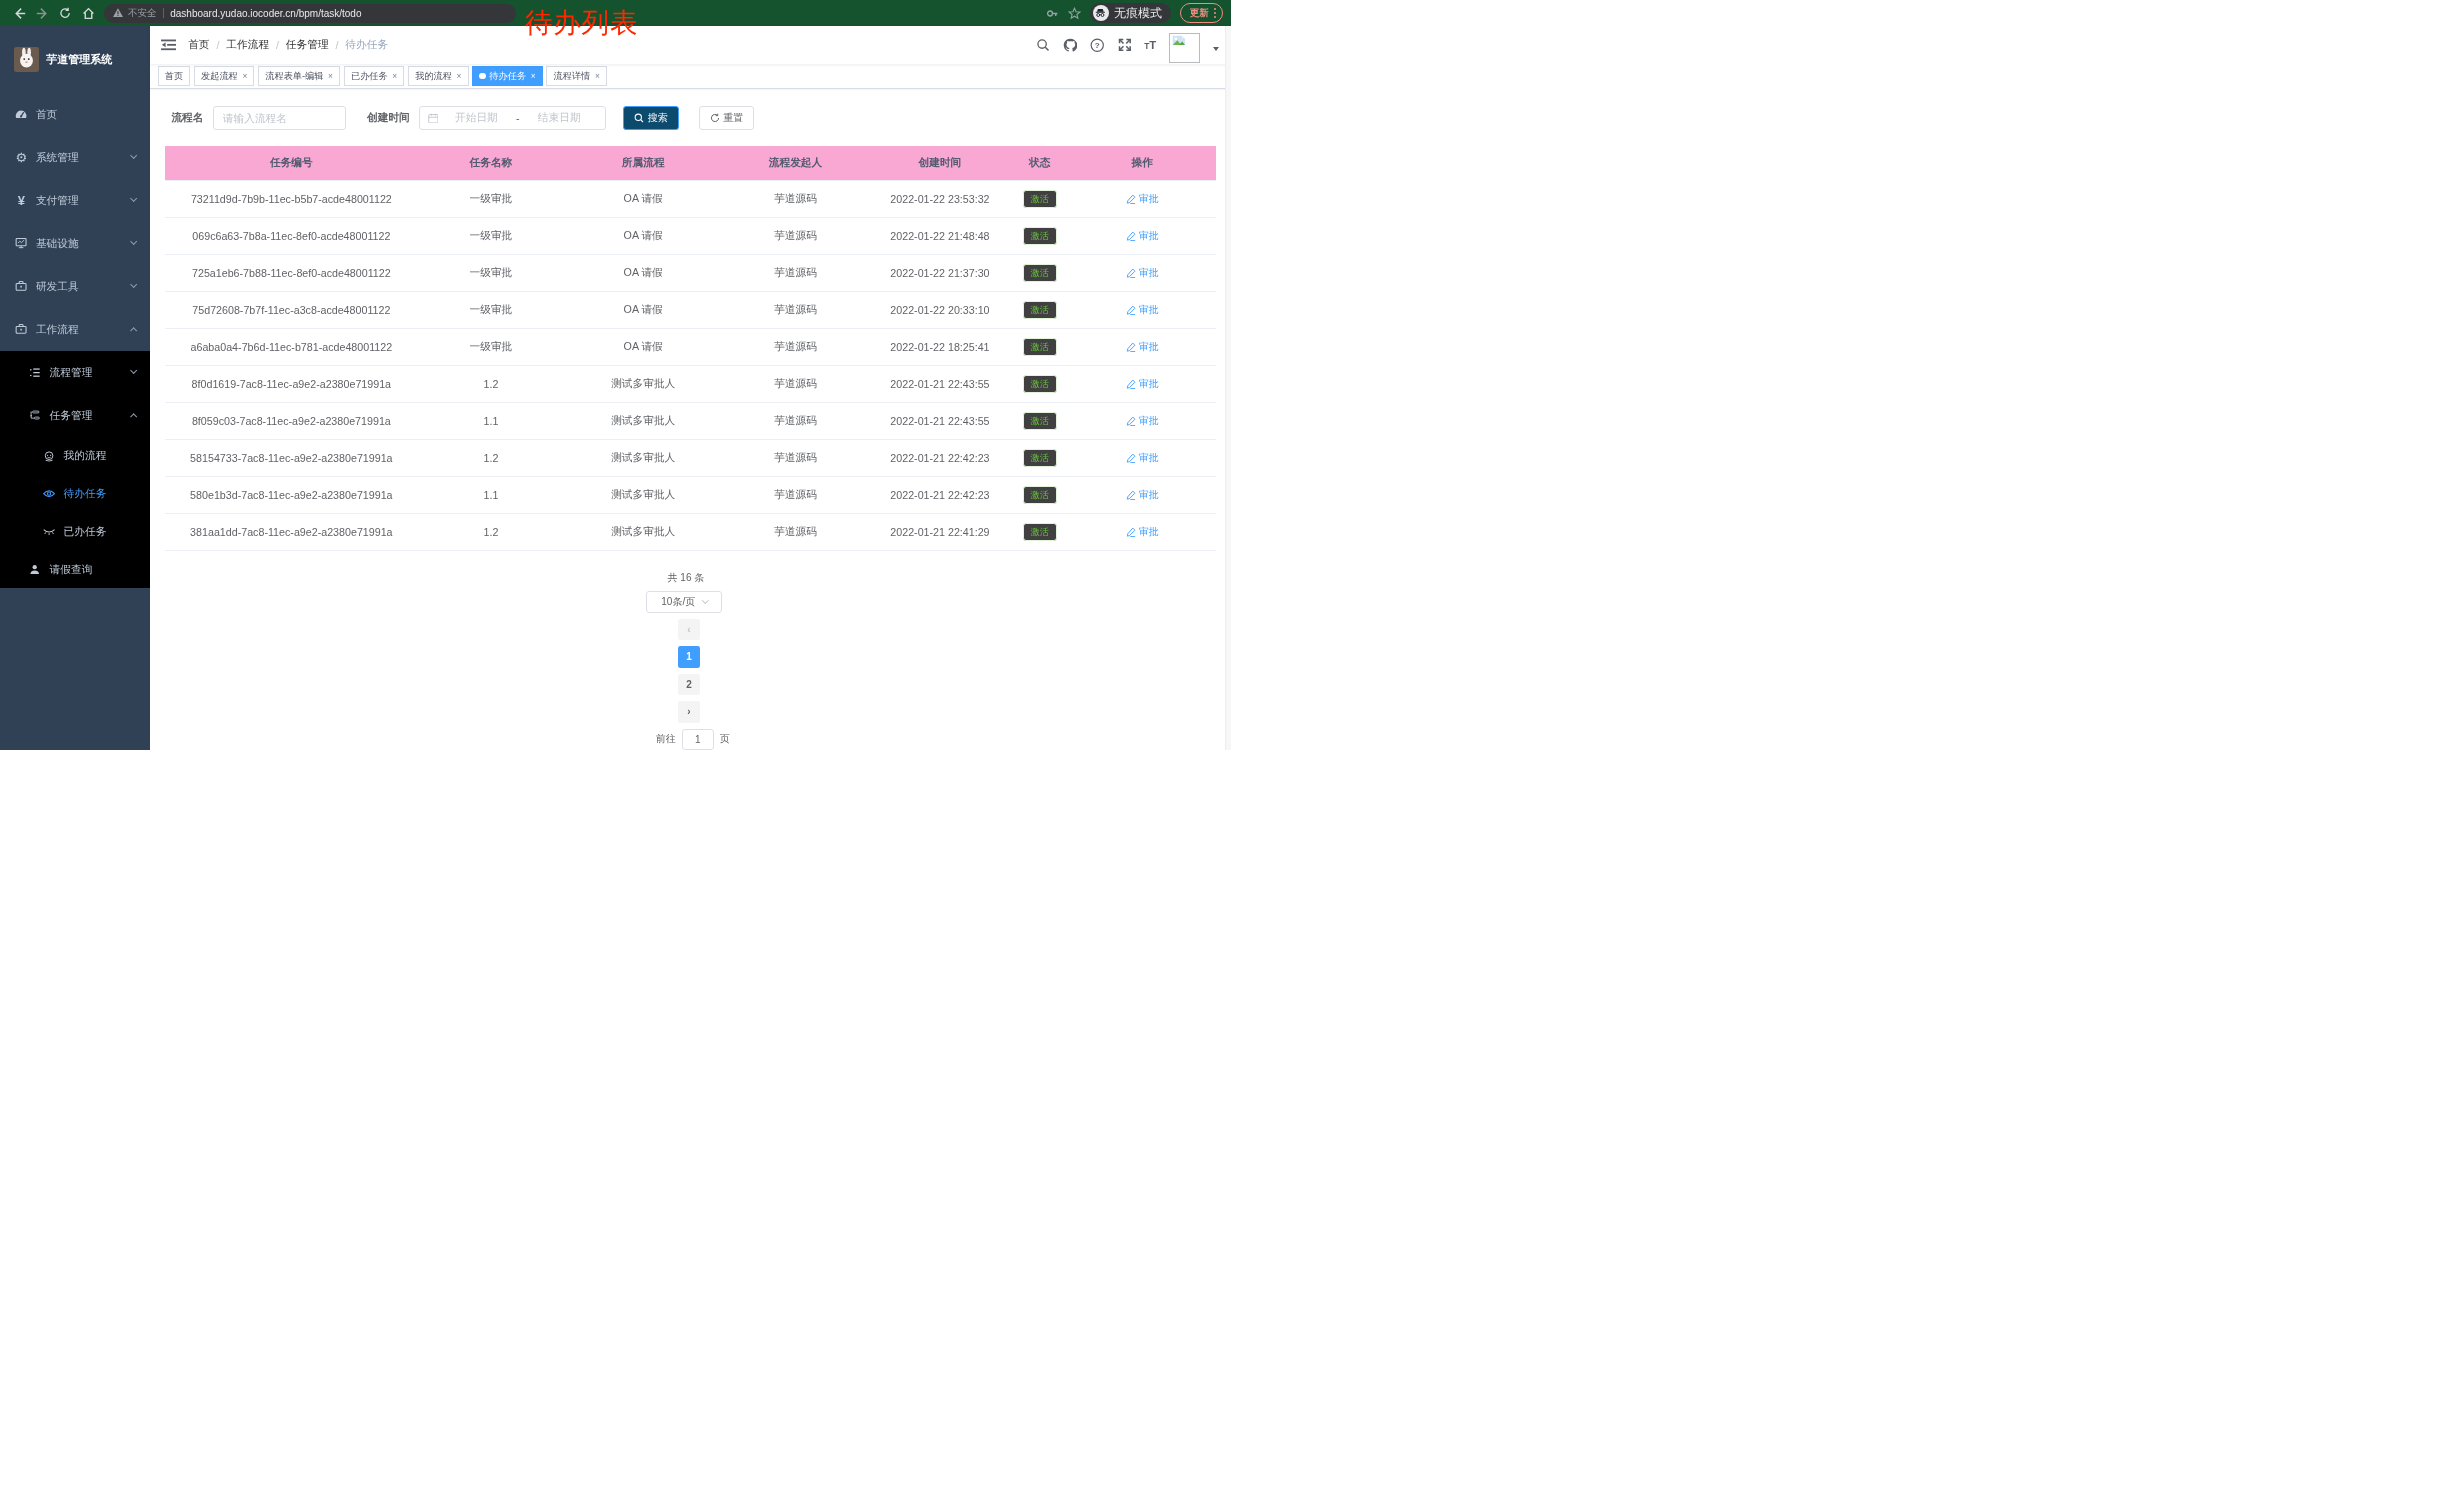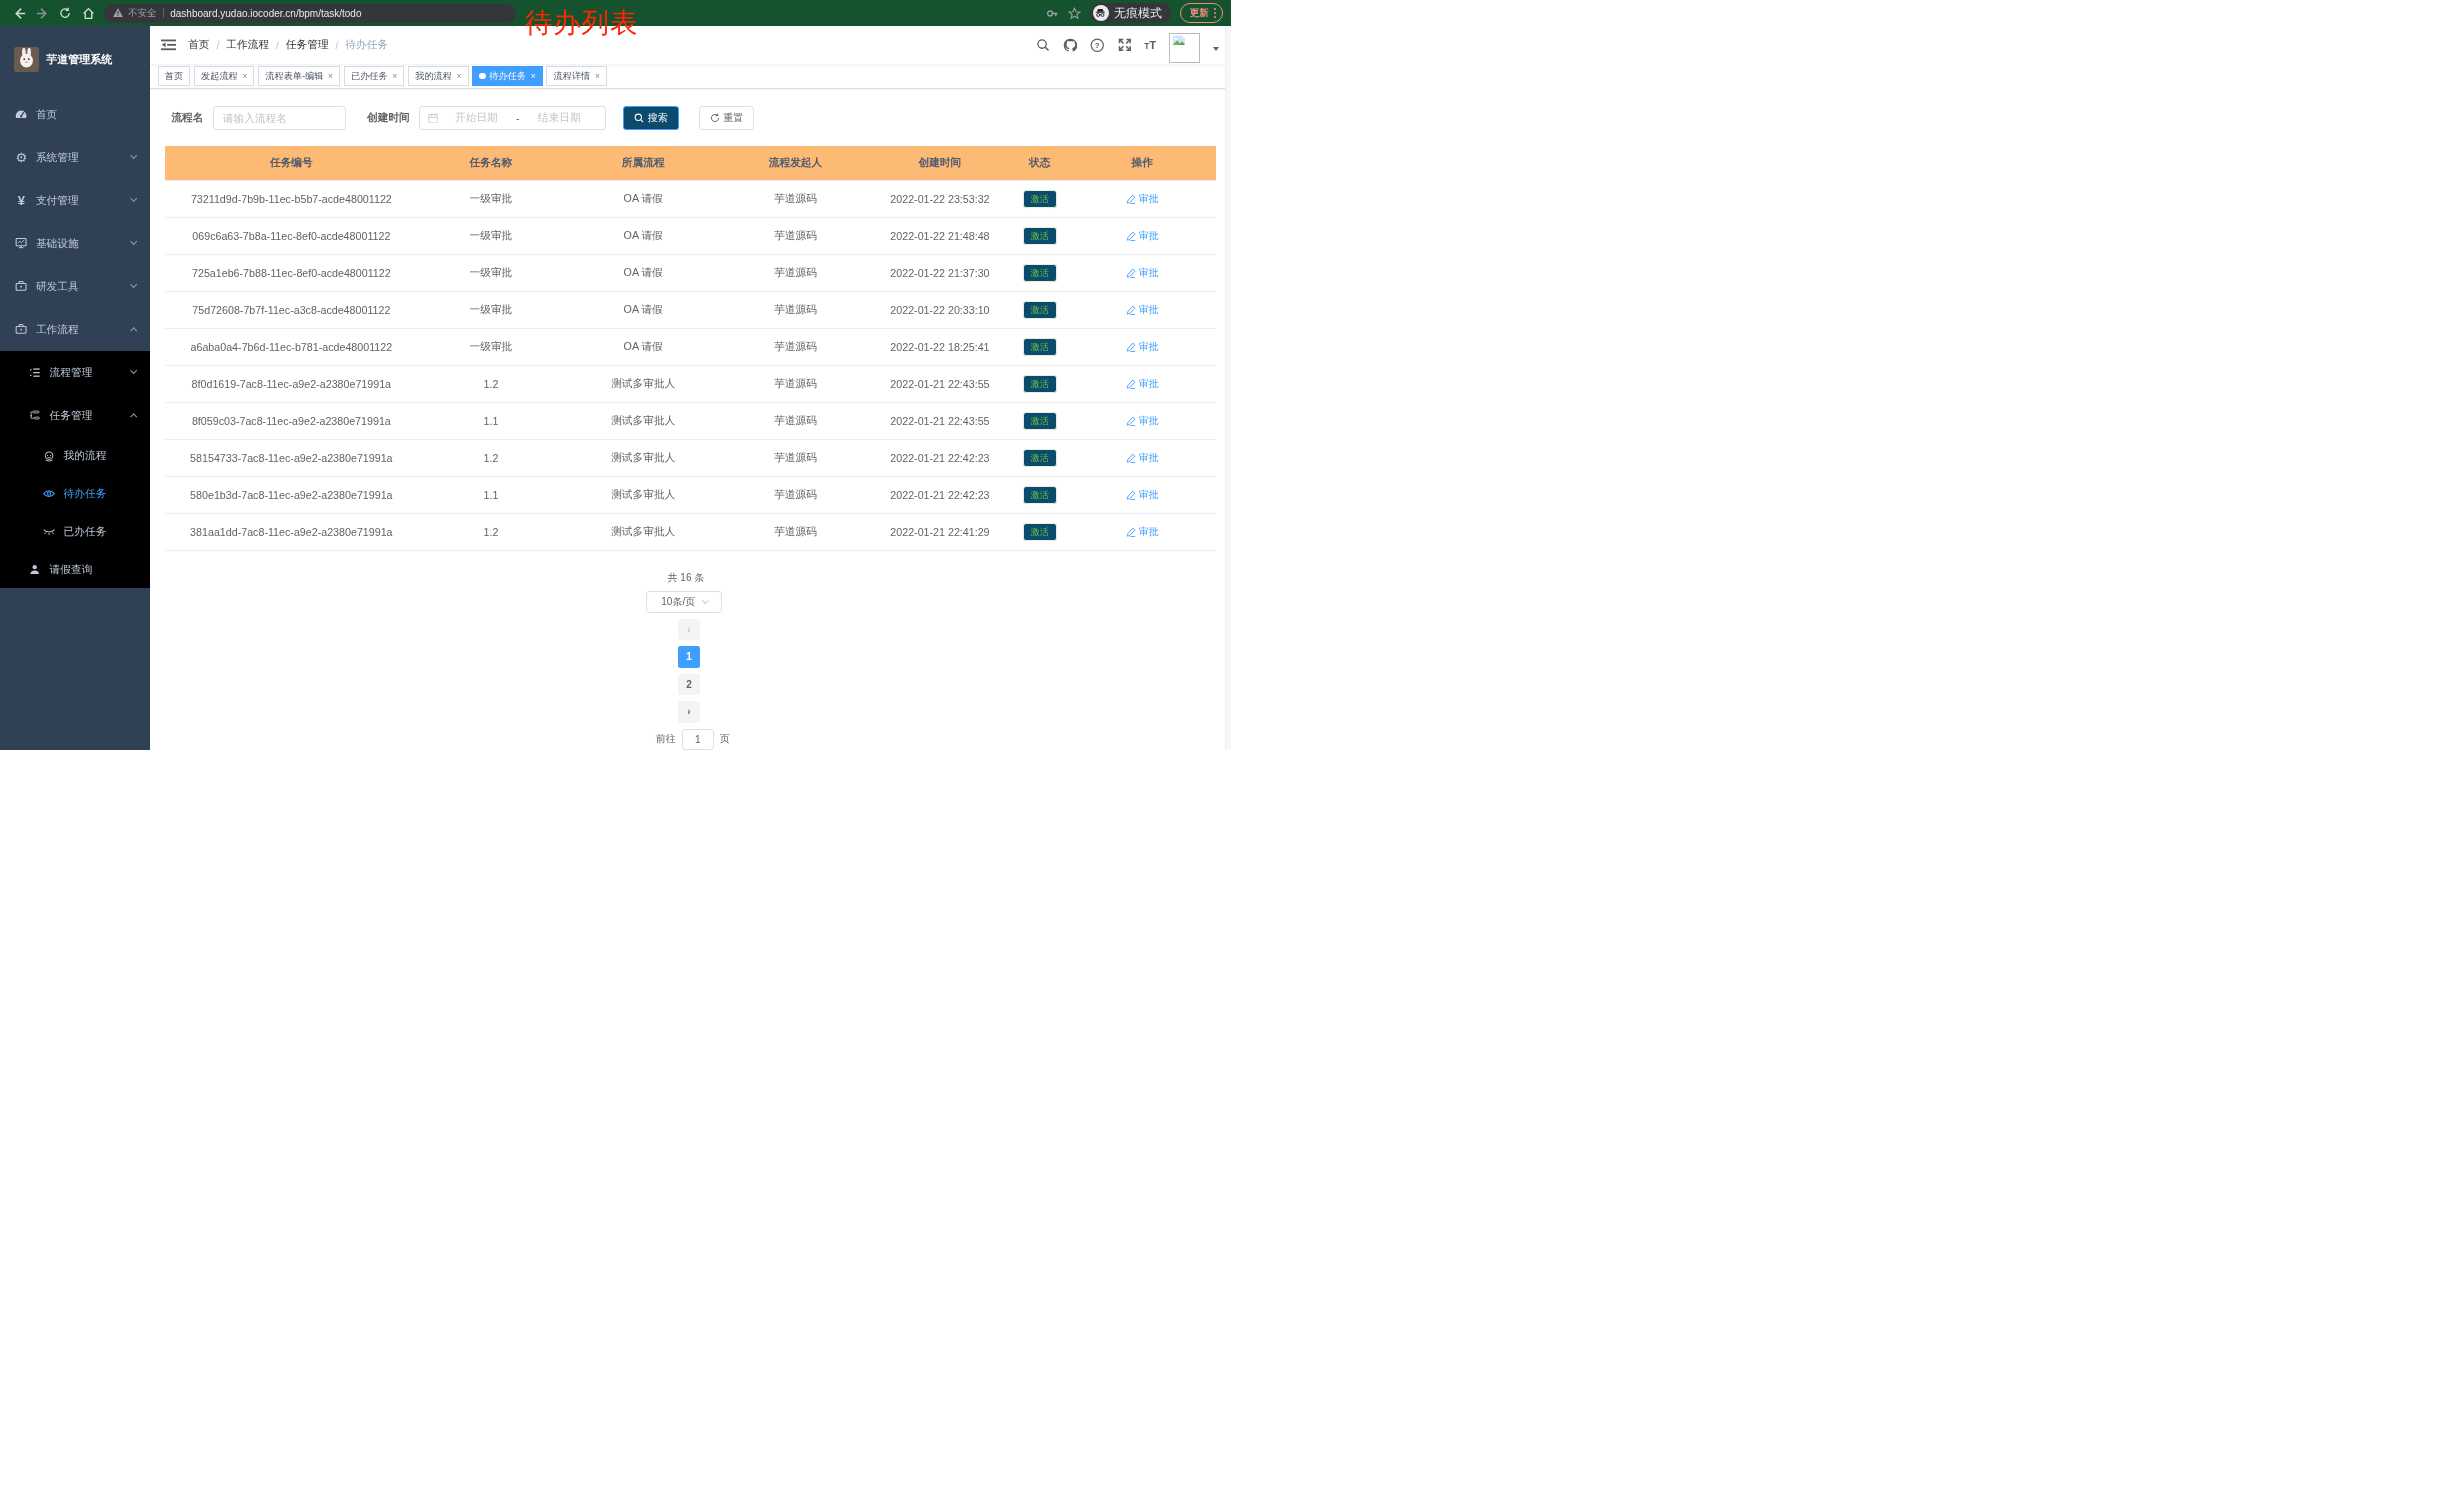--- a/index.html
+++ b/index.html
@@ -85,24 +85,24 @@
   .date-inp { width:187px; padding:0 7.6px; color:#c0c4cc; font-size:10.7px; margin-right:17px; justify-content:space-between; }
   .date-inp .dph { flex:1; text-align:center; color:#c0c4cc; }
   .date-inp .dsep { color:#606266; padding:0 1.5px; }
   .btn { height:24.4px; border-radius:3.1px; display:inline-flex; align-items:center; justify-content:center; font-size:10px; cursor:pointer; gap:3.8px; }
   .btn-primary { background:#0c4a6e; border:0.8px solid #409eff; color:#fff; width:56px; margin-right:20px; }
   .btn-plain { background:#fff; border:0.8px solid #dcdfe6; color:#606266; width:55px; }
 
   
   .tbl-wrap { margin-top:15.3px; }
   table { width:100%; border-collapse:collapse; table-layout:fixed; }
-  th { background:#fdba74; color:#515a6e; font-weight:700; font-size:10.7px; height:35px; text-align:center; border-bottom:0.8px solid #ebeef5; }
+  th { background:#f9a8d4; color:#515a6e; font-weight:700; font-size:10.7px; height:35px; text-align:center; border-bottom:0.8px solid #ebeef5; }
   td { height:37px; text-align:center; font-size:10.7px; color:#606266; border-bottom:0.8px solid #ebeef5; white-space:nowrap; overflow:hidden; }
   .c1{width:24%;} .c2{width:14%;} .c3{width:15%;} .c4{width:14%;} .c5{width:13.5%;} .c6{width:5.5%;} .c7{width:14%;}
-  .badge-ok { display:inline-block; padding:0 6.9px; height:18.3px; line-height:17px; font-size:9.2px; color:#67c23a; background:#0c4a6e; border:0.8px solid #e1f3d8; border-radius:3.1px; }
+  .badge-ok { display:inline-block; padding:0 6.9px; height:18.3px; line-height:17px; font-size:9.2px; color:#67c23a; background:#404040; border:0.8px solid #e1f3d8; border-radius:3.1px; }
   .act-link { color:#409eff; font-size:10px; display:inline-flex; align-items:center; gap:3.1px; cursor:pointer; }
 
   
   .pager { display:flex; align-items:center; justify-content:flex-end; margin-top:20px; gap:6.1px; font-size:10px; color:#606266; padding-right:3.1px;flex-direction:column; }
   .pg-total { margin-right:6.1px; white-space:nowrap; }
   .pg-size { width:76px; height:21.4px; border:0.8px solid #dcdfe6; border-radius:3.1px; display:flex; align-items:center; justify-content:center; gap:7.6px; color:#606266; cursor:pointer; margin-right:9.2px; }
   .pg-size .chevron { border-color:#c0c4cc; width:4.6px; height:4.6px; }
   .pg-btn { min-width:21.4px; height:21.4px; border-radius:2.3px; background:#f4f4f5; color:#606266; display:flex; align-items:center; justify-content:center; font-weight:700; cursor:pointer; }
   .pg-btn.disabled { color:#c0c4cc; cursor:default; }
   .pg-btn.num.cur { background:#409eff; color:#fff; }

